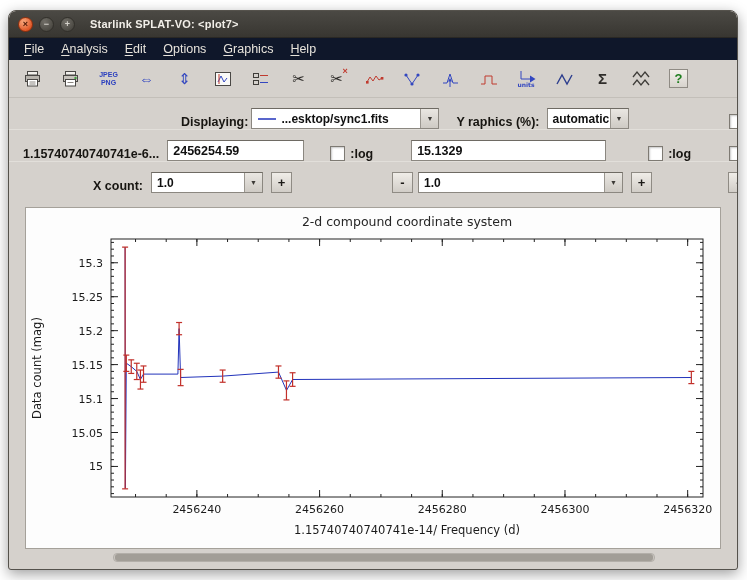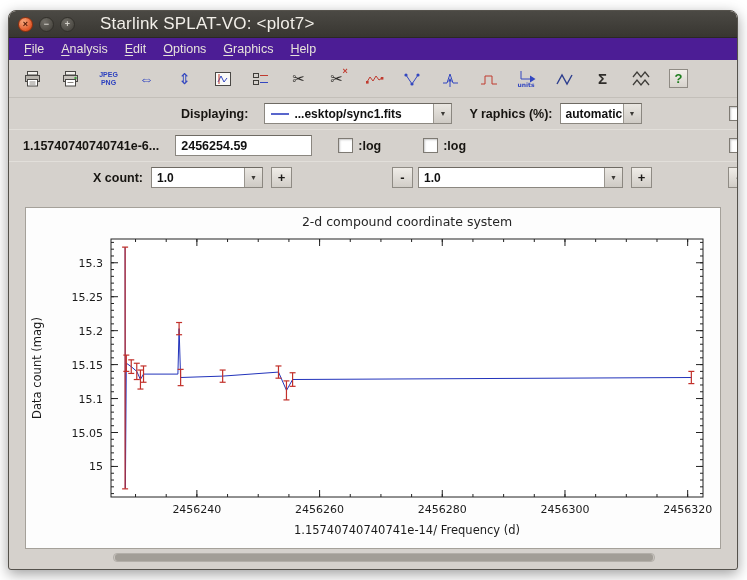--- a/index.html
+++ b/index.html
@@ -4,40 +4,40 @@
 <style>
   html,body{margin:0;padding:0}
   body{width:747px;height:580px;background:#ffffff;font-family:"Liberation Sans",sans-serif;position:relative;overflow:hidden}
   .window{position:absolute;left:8px;top:10px;width:730px;height:560px;background:#d5d1cc;border:1px solid #55524c;border-radius:8px 8px 3px 3px;box-shadow:0 4px 14px rgba(0,0,0,.38);overflow:hidden;box-sizing:border-box}
 
   
   .titlebar{height:26px;background:linear-gradient(#4b4944,#383631);border-radius:7px 7px 0 0;display:flex;align-items:center;padding:0 9px;border-bottom:1px solid #2a2824}
   .winbtn{width:15px;height:15px;border-radius:50%;margin-right:6px;display:inline-flex;align-items:center;justify-content:center;font-size:9px;line-height:1;box-sizing:border-box;cursor:default}
   .winbtn.close{background:radial-gradient(circle at 35% 30%,#f9a97e,#df5727 72%);border:1px solid #93300d;color:#4a1503;font-weight:bold}
   .winbtn.gray{background:radial-gradient(circle at 35% 30%,#716e67,#494741 78%);border:1px solid #32302b;color:#d5d2cb;font-weight:bold}
-  .title{color:#f2efe9;font-weight:normal;font-size:17px;margin-left:19px;letter-spacing:.2px;white-space:nowrap}
+  .title{color:#f2efe9;font-weight:bold;font-size:11px;margin-left:9px;letter-spacing:.2px;white-space:nowrap}
 
   
-  .menubar{height:22px;background:#4c1d95;display:flex;align-items:center;padding:0 7px;gap:1px}
+  .menubar{height:22px;background:#0f172a;display:flex;align-items:center;padding:0 7px;gap:1px}
   .menuitem{color:#e7e3db;font-size:12.5px;padding:2px 8px;cursor:default;white-space:nowrap}
   .menuitem u{text-underline-offset:2px}
 
   
   .toolbar{height:37px;display:flex;align-items:center;gap:11px;padding:0 10px;background:#d5d1cc;border-bottom:1px solid #c3bfb9}
   .tbbtn{width:27px;height:27px;display:flex;align-items:center;justify-content:center;flex:0 0 auto;cursor:default}
   .uicon{font-size:15px;color:#3347c0;line-height:1}
   .uicon.dark{color:#2f2d2a}
   .jpegpng{font-size:7px;font-weight:bold;color:#2a3fbf;line-height:7.5px;text-align:center}
   .xover{position:relative}
   .xover i{position:absolute;right:-5px;top:-4px;font-style:normal;color:#c03a2e;font-size:9px;font-weight:bold}
   .helpbox{width:19px;height:19px;border:1px solid #8f8b84;background:linear-gradient(#f3f0eb,#d7d3cd);display:flex;align-items:center;justify-content:center;color:#1e7d1e;font-weight:bold;font-size:13px;box-sizing:border-box}
   .unitstext{font:700 6px "DejaVu Sans",sans-serif;fill:#3347c0;text-anchor:middle}
 
   
-  .ctrlrow{display:flex;align-items:center;height:31px;overflow:hidden;border-top:1px solid #e2dfda}
+  .ctrlrow{display:flex;align-items:flex-end;height:31px;overflow:hidden;border-top:1px solid #e2dfda}
   .lbl{font-weight:bold;font-size:12.5px;color:#171511;white-space:nowrap}
   .field{background:#fff;border:1px solid #8b8780;border-top-color:#6e6a63;height:21px;padding:0 5px;font-weight:bold;font-size:12.5px;color:#101010;box-sizing:border-box;font-family:"Liberation Sans",sans-serif}
   .combo{display:flex;height:21px;border:1px solid #8b8780;border-top-color:#6e6a63;background:#fff;box-sizing:border-box;flex:0 0 auto;cursor:default}
   .combo .cval{display:flex;align-items:center;gap:4px;padding:0 5px;font-weight:bold;font-size:12px;color:#101010;flex:1;white-space:nowrap;overflow:hidden}
   .combo .carrow{width:17px;background:linear-gradient(#eae7e2,#cecac4);border-left:1px solid #9a968f;display:flex;align-items:center;justify-content:center;font-size:7px;color:#3c3a36}
   .checkbox{width:13px;height:13px;background:#fff;border:1px solid #7e7a73;box-shadow:inset 1px 1px 2px rgba(0,0,0,.22);flex:0 0 auto;cursor:default}
   .pmbtn{width:21px;height:21px;background:linear-gradient(#f0ede8,#d1cdc7);border:1px solid #8f8b84;font-weight:bold;font-size:13px;display:flex;align-items:center;justify-content:center;color:#1d1b18;box-sizing:border-box;padding:0;font-family:"Liberation Sans",sans-serif;cursor:default}
   .w137{width:137px}.w188{width:188px}.w82{width:82px}.w112{width:112px}.w195{width:195px}.w205{width:205px}
 
   
@@ -171,44 +171,45 @@
     </div>
     <div class="tbbtn">
       <span class="helpbox">
           <b>?</b>
         </span>
     </div>
   </div>
 
   <div class="ctrlrow" style="padding-left:172px;border-top:none">
     <span class="lbl">Displaying:</span>
-    <div class="combo w188" style="margin-left:16px">
+    <div class="combo w188" style="margin-left:3px">
       <span class="cval">
         <svg width="20" height="10" viewBox="0 0 20 10">
             <polyline points="1,5 19,5" stroke="#2233bb" stroke-width="1.5" fill="none"></polyline>
           </svg>
         <span>...esktop/sync1.fits</span>
       </span>
       <span class="carrow">▼</span>
     </div>
     <span class="lbl" style="margin-left:17px">Y raphics (%):</span>
     <div class="combo w82" style="margin-left:7px">
       <span class="cval">
           <span>automatic</span>
         </span>
       <span class="carrow">▼</span>
     </div>
     <span class="checkbox" style="margin-left:auto;margin-right:-7px"></span>
   </div>
 
   <div class="ctrlrow" style="padding-left:14px">
     <span class="lbl">1.15740740740741e-6...</span>
-    <input class="field w137" style="margin-left: 16px;" value="2456254.59">
+    <input class="field w137" style="margin-left: 8px;" value="2456254.59">
     <span class="checkbox" style="margin-left:26px"></span>
     <span class="lbl" style="margin-left:5px;font-weight:bold">:log</span>
+    <input class="field w195" style="margin-left: 38px;" value="15.1329">
     <span class="checkbox" style="margin-left:42px"></span>
     <span class="lbl" style="margin-left:5px">:log</span>
     <span class="checkbox" style="margin-left:auto;margin-right:-7px"></span>
   </div>
 
   <div class="ctrlrow" style="padding-left:84px">
     <span class="lbl">X count:</span>
     <div class="combo w112" style="margin-left:8px">
       <span class="cval">
           <span>1.0</span>

